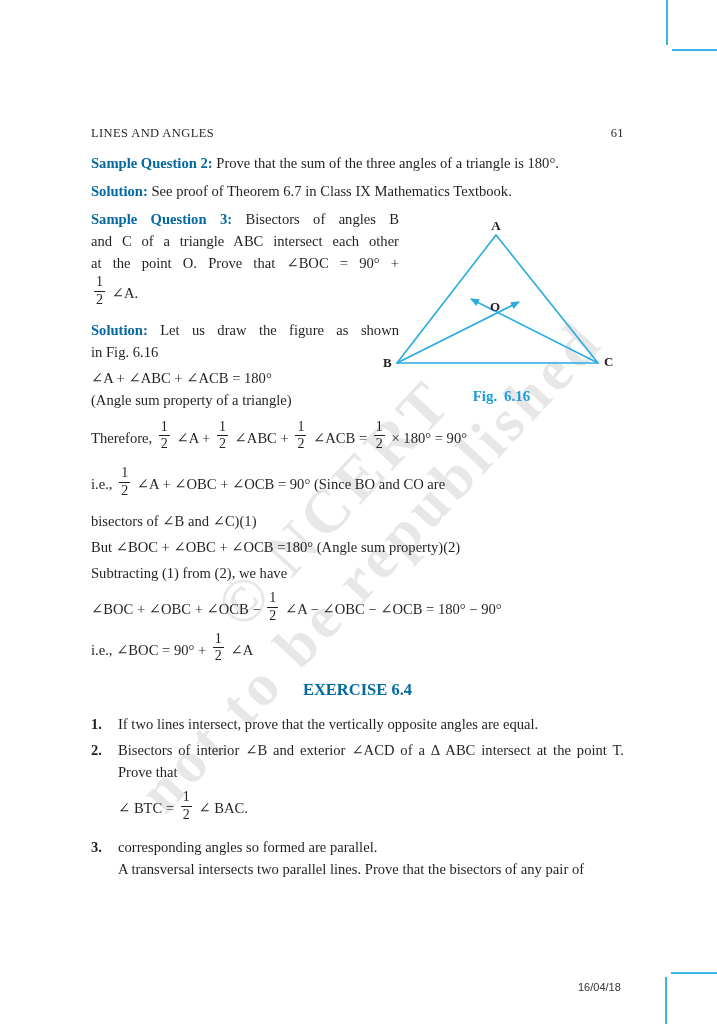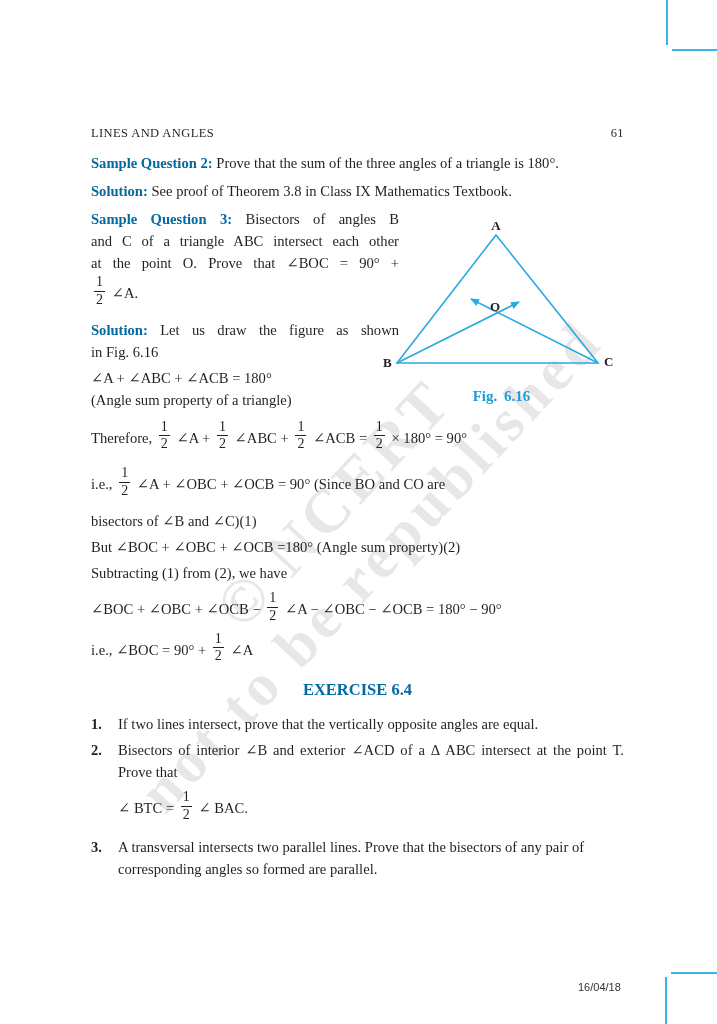--- a/index.html
+++ b/index.html
@@ -104,21 +104,21 @@
 
   <div class="content">
 
     <p class="para">
       <span class="accent">Sample Question 2:</span>
       <span>Prove that the sum of the three angles of a triangle is 180°.</span>
     </p>
 
     <p class="para mt6">
       <span class="accent">Solution:</span>
-      <span>See proof of Theorem 3.8 in Class IX Mathematics Textbook.</span>
+      <span>See proof of Theorem 6.7 in Class IX Mathematics Textbook.</span>
     </p>
 
     <div class="narrow mt6">
       <div class="jlast">
         <span class="accent">Sample Question 3:</span>
         <span>Bisectors of angles B</span>
       </div>
       <div class="jlast">and C of a triangle ABC intersect each other</div>
       <div class="jlast">at the point O. Prove that ∠BOC = 90° +</div>
       <div class="eq mt4"><span class="frac"><span class="fn">1</span><span class="fd">2</span></span> ∠A.</div>
@@ -169,22 +169,22 @@
       <span class="item-body">
         <span class="jlast" style="display:block">Bisectors of interior ∠B and exterior ∠ACD of a Δ ABC intersect at the point T.</span>
         <span style="display:block">Prove that</span>
         <span class="eq" style="display:block;margin:10px 0 4px">∠ BTC = <span class="frac"><span class="fn">1</span><span class="fd">2</span></span> ∠ BAC.</span>
       </span>
     </div>
 
     <div class="item mt6">
       <span class="item-num">3.</span>
       <span class="item-body">
+        <span style="display:block">corresponding angles so formed are parallel.</span>
         <span style="display:block">A transversal intersects two parallel lines. Prove that the bisectors of any pair of</span>
-        <span style="display:block">corresponding angles so formed are parallel.</span>
       </span>
     </div>
 
   </div>
 
   <div class="date">16/04/18</div>
 
 </div>
 
 </body></html>

